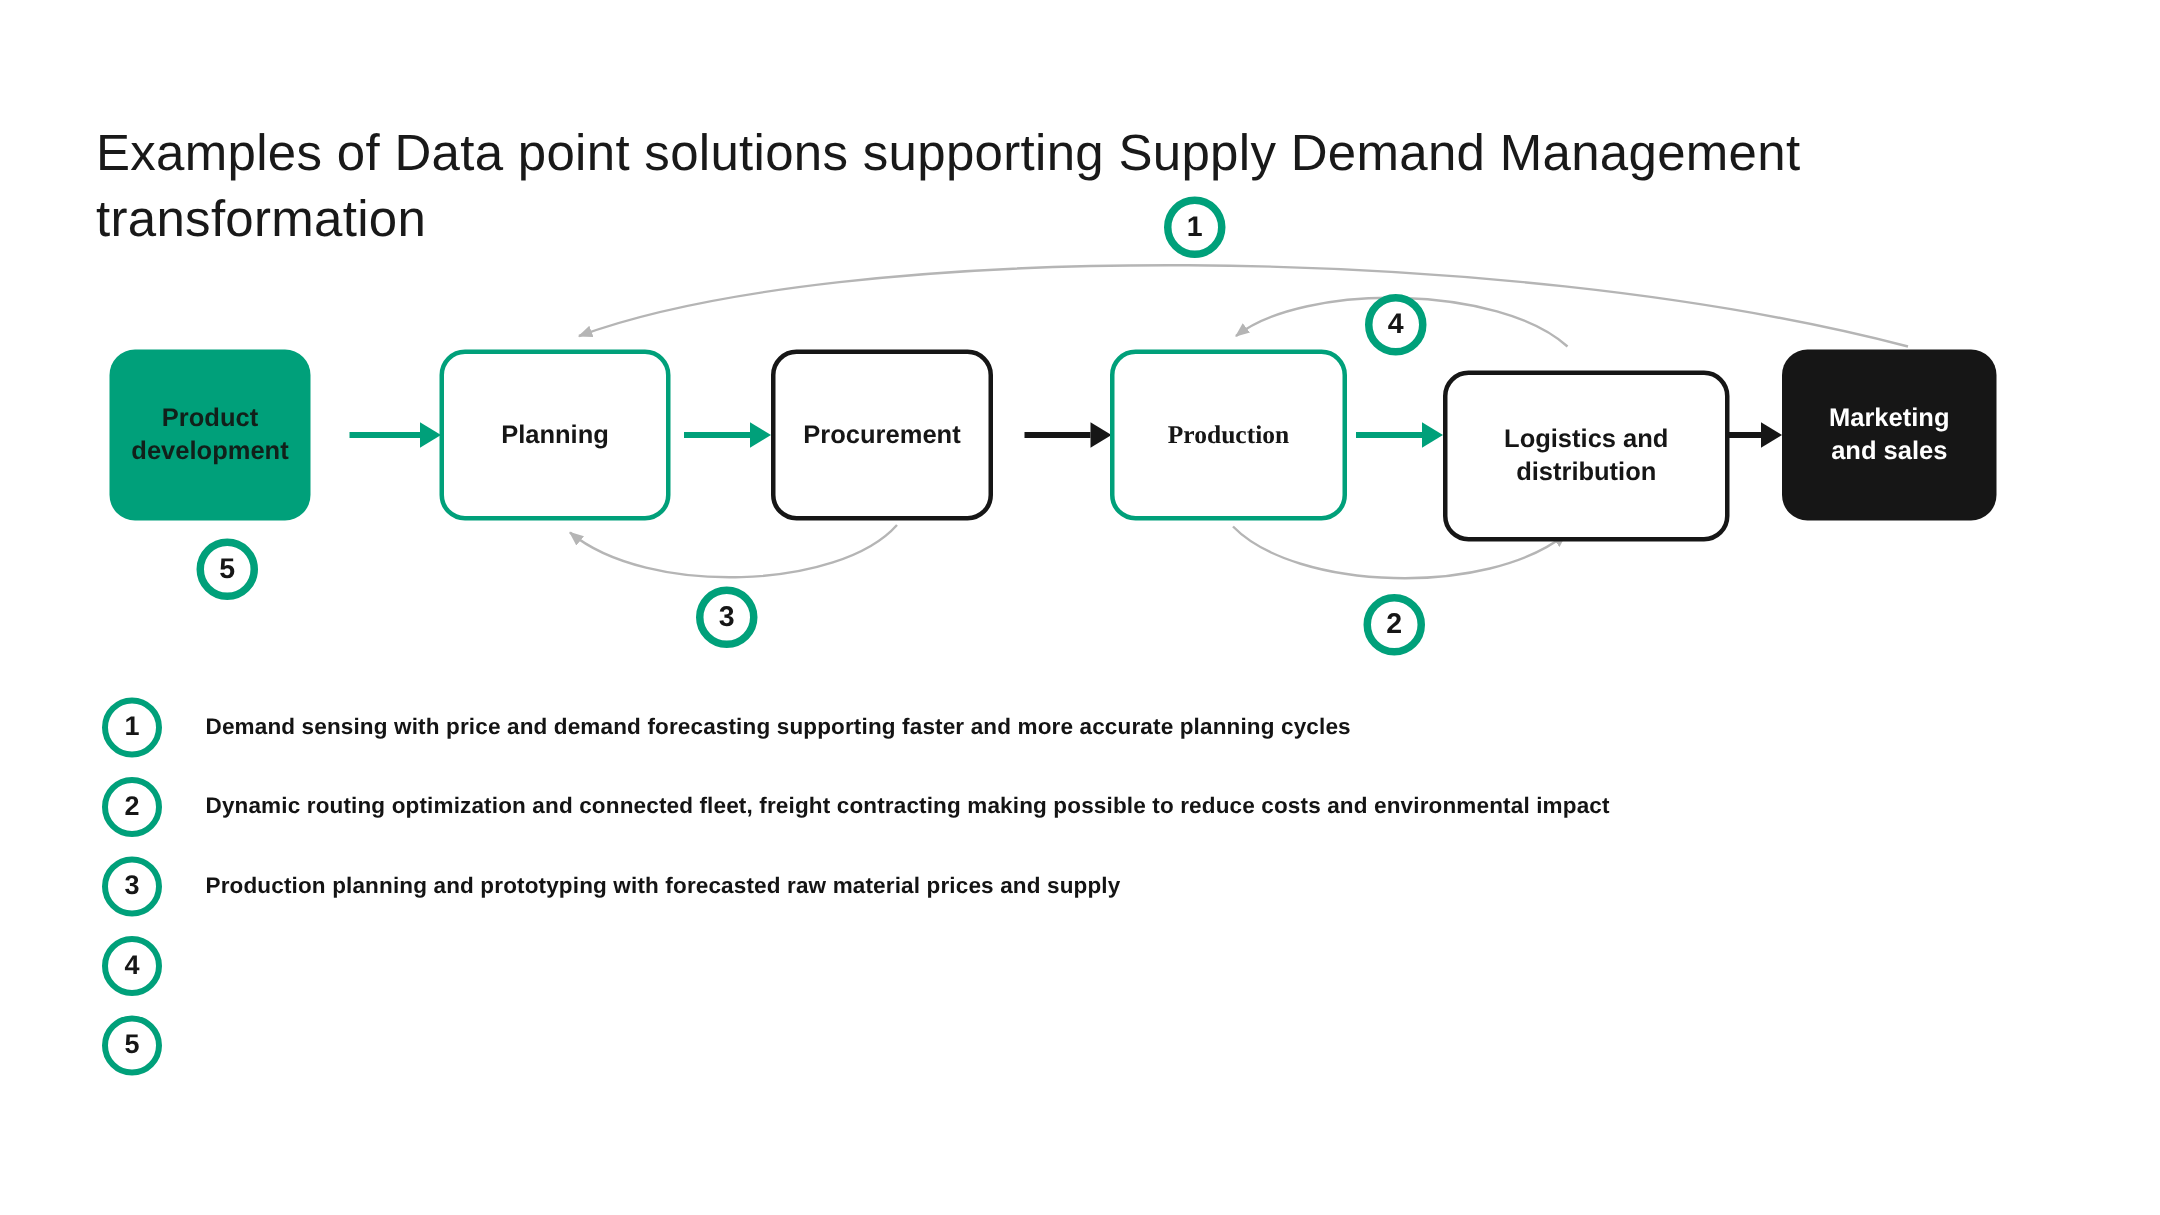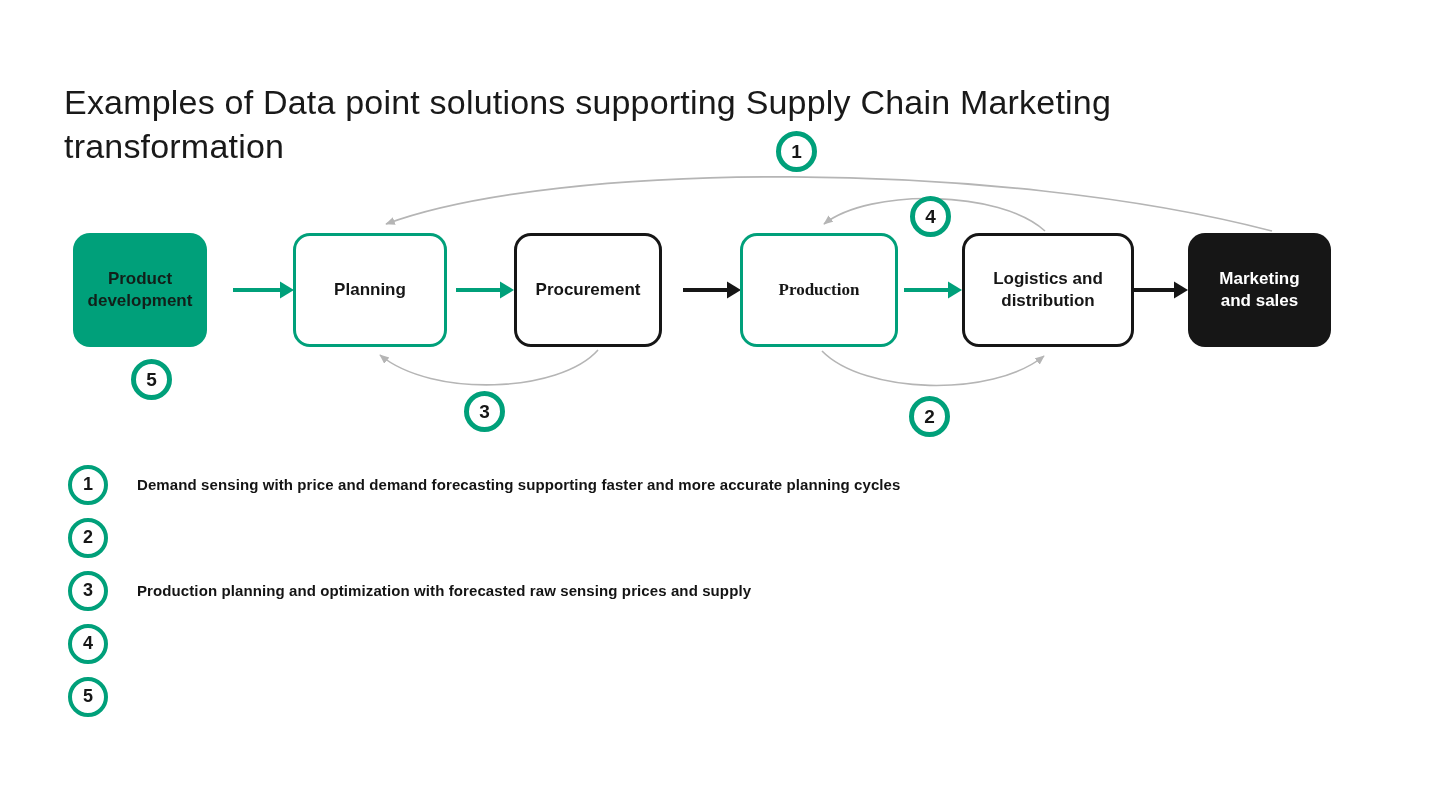--- a/index.html
+++ b/index.html
@@ -76,21 +76,21 @@
     font-weight: 600;
     color: #141414;
     letter-spacing: 0.1px;
     white-space: nowrap;
   }
 </style>
 </head>
 <body>
 
 <h1 class="title">
-  <span>Examples of Data point solutions supporting Supply Chain Marketing</span>
+  <span>Examples of Data point solutions supporting Supply Demand Management</span>
   <span>transformation</span>
 </h1>
 
 <div class="diagram">
 
   <svg class="arrow-layer" viewBox="0 0 1440 810" xmlns="http://www.w3.org/2000/svg">
     <defs>
       <marker id="gray-arrow" markerWidth="7" markerHeight="6" refX="5.5" refY="2.5" orient="auto">
         <path d="M0,0 L6,2.5 L0,5 Z" fill="#B5B5B5"></path>
       </marker>
@@ -122,45 +122,46 @@
   </div>
   <div class="node node--outline-green" style="left:293px; width:154px;">
     <span>Planning</span>
   </div>
   <div class="node node--outline-black" style="left:514px; width:148px;">
     <span>Procurement</span>
   </div>
   <div class="node node--outline-green" style="left:740px; width:158px;font-family:Liberation Serif, serif;">
     <span>Production</span>
   </div>
-  <div class="node node--outline-black" style="left:962px; width:172px;">
+  <div class="node node--outline-black" style="left:962px; width:191px;margin-top:14px;">
     <span style="max-width:125px;">Logistics and distribution</span>
   </div>
   <div class="node node--solid-black" style="left:1188px; width:143px;">
     <span style="max-width:105px;">Marketing and sales</span>
   </div>
 
   <div class="badge" style="left:776px; top:131px;">1</div>
   <div class="badge" style="left:909px; top:396px;">2</div>
   <div class="badge" style="left:464px; top:391px;">3</div>
   <div class="badge" style="left:910px; top:196px;">4</div>
   <div class="badge" style="left:131px; top:359px;">5</div>
 </div>
 
 <div class="legend">
   <div class="legend-row">
     <div class="legend-badge">1</div>
     <div class="legend-text">Demand sensing with price and demand forecasting supporting faster and more accurate planning cycles</div>
   </div>
   <div class="legend-row">
     <div class="legend-badge">2</div>
+    <div class="legend-text">Dynamic routing optimization and connected fleet, freight contracting making possible to reduce costs and environmental impact</div>
   </div>
   <div class="legend-row">
     <div class="legend-badge">3</div>
-    <div class="legend-text">Production planning and optimization with forecasted raw sensing prices and supply</div>
+    <div class="legend-text">Production planning and prototyping with forecasted raw material prices and supply</div>
   </div>
   <div class="legend-row">
     <div class="legend-badge">4</div>
   </div>
   <div class="legend-row">
     <div class="legend-badge">5</div>
   </div>
 </div>
 
 </body></html>

